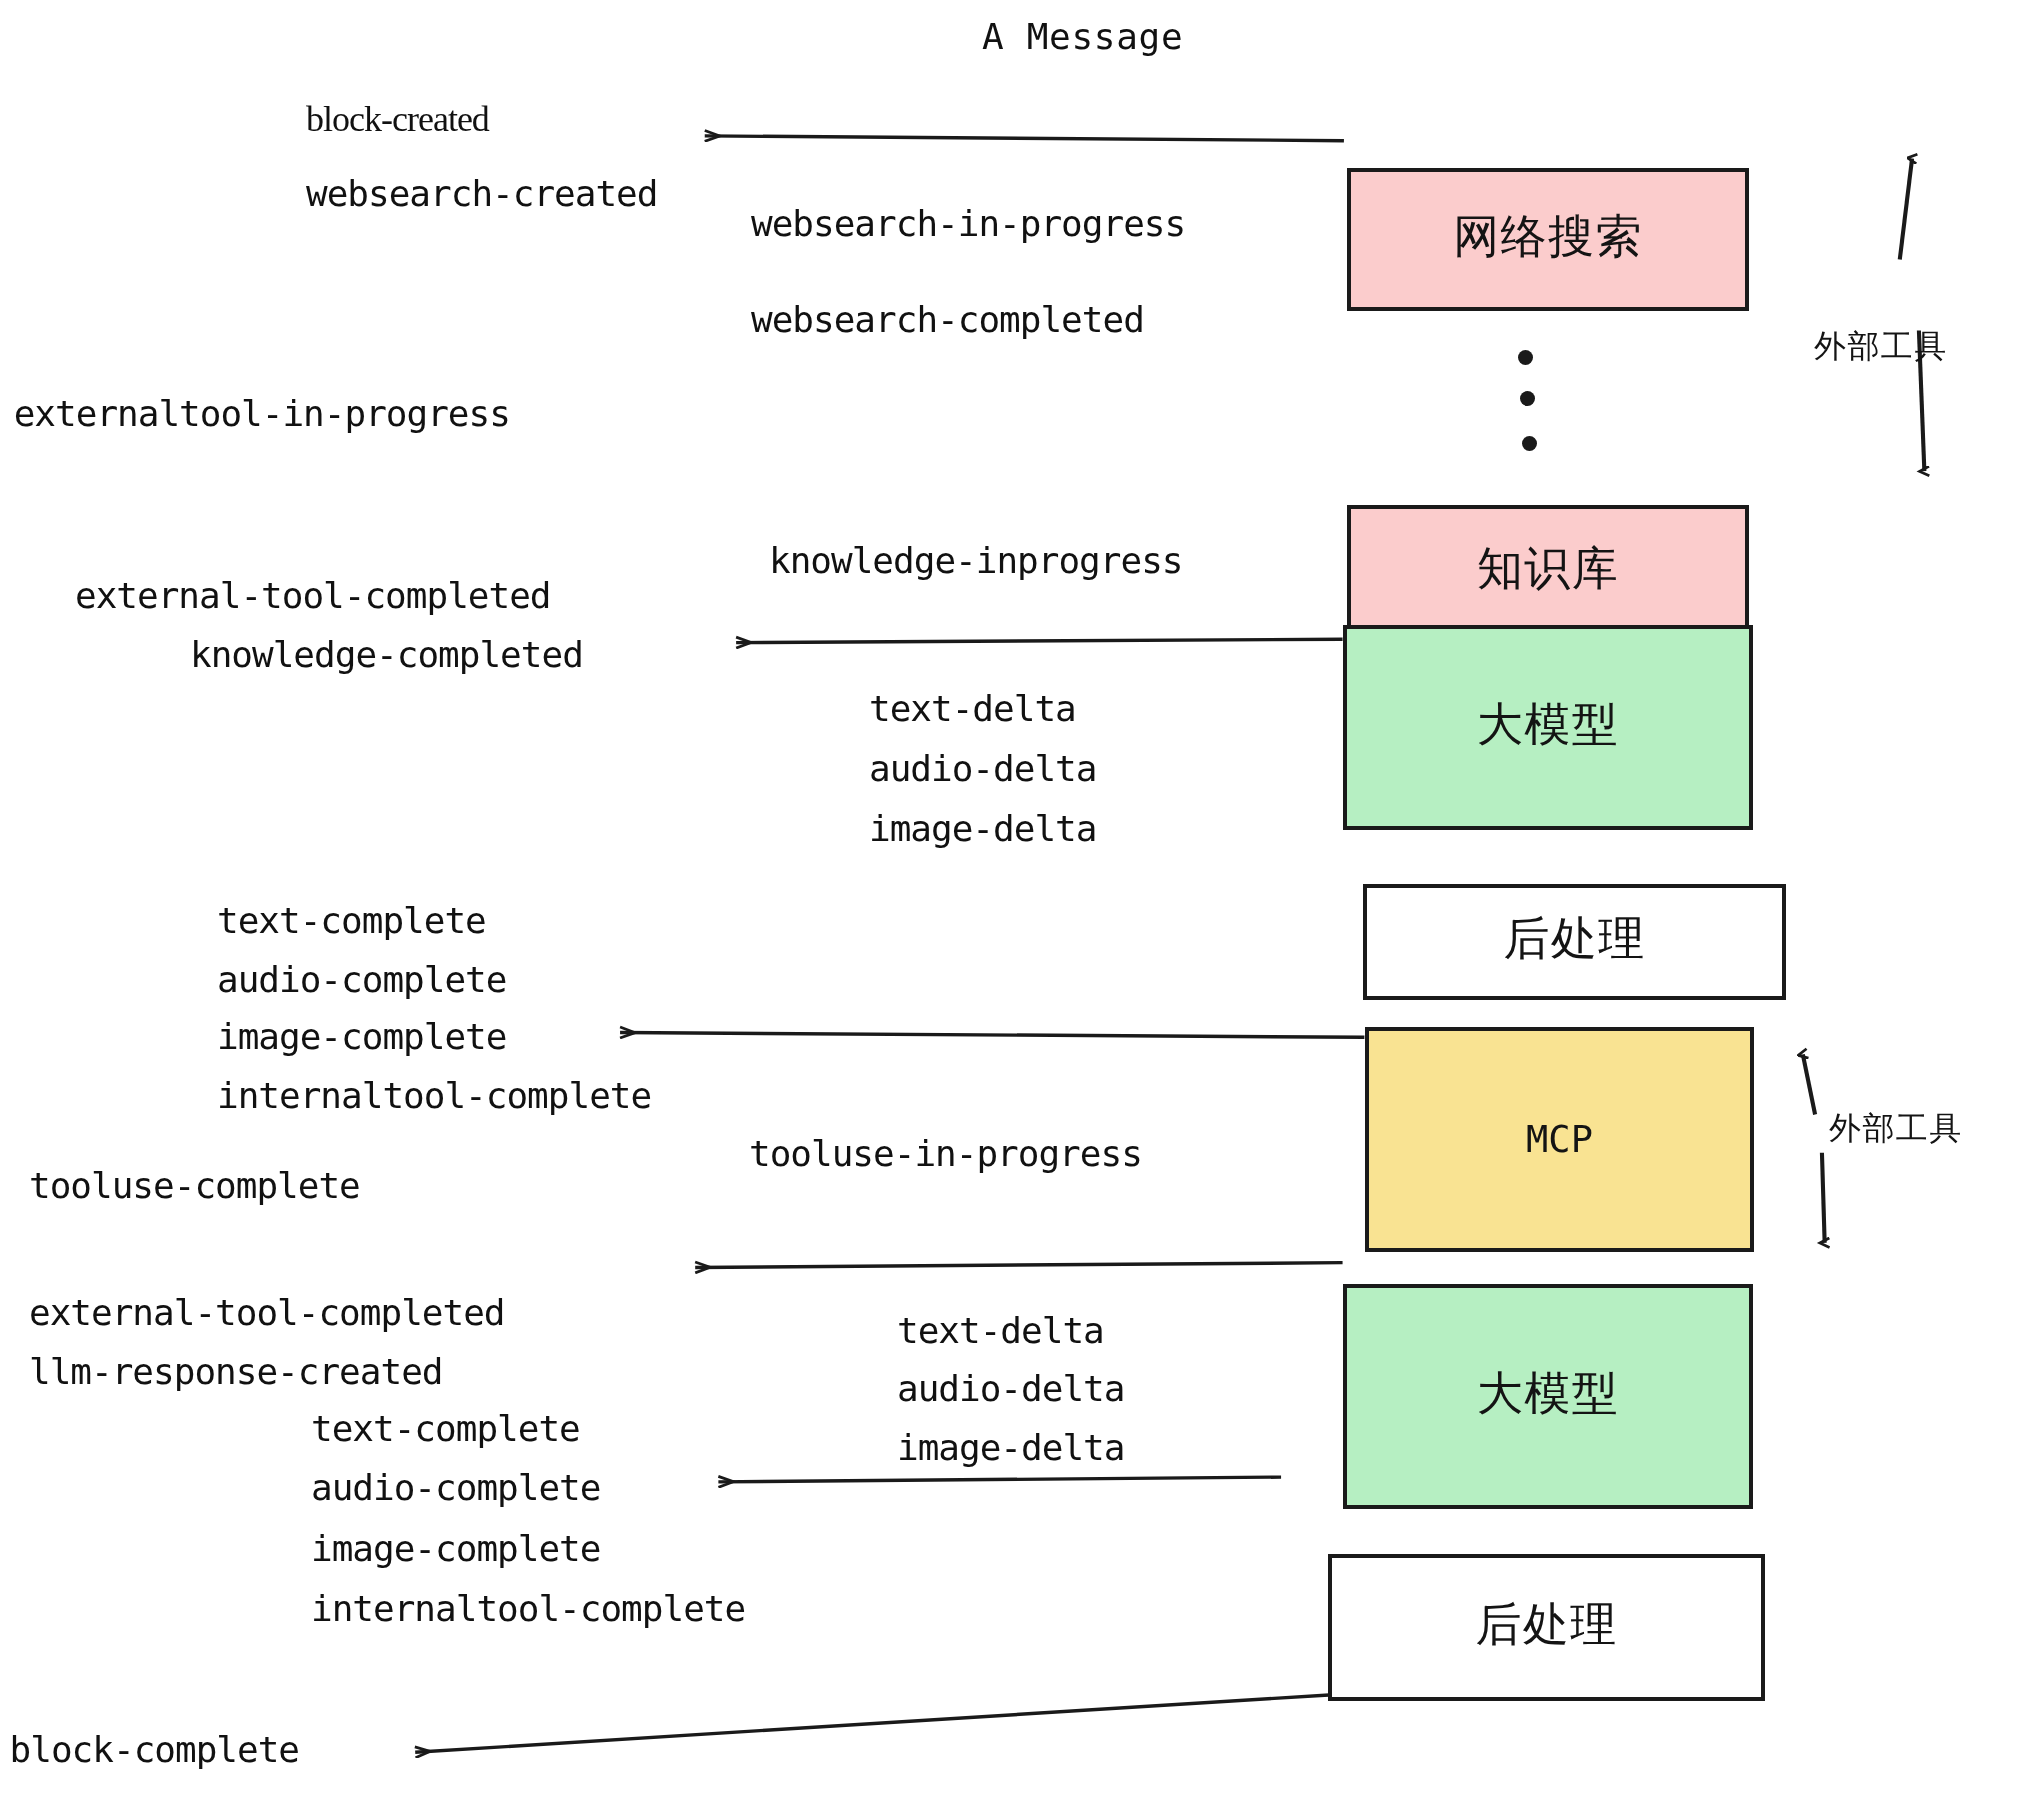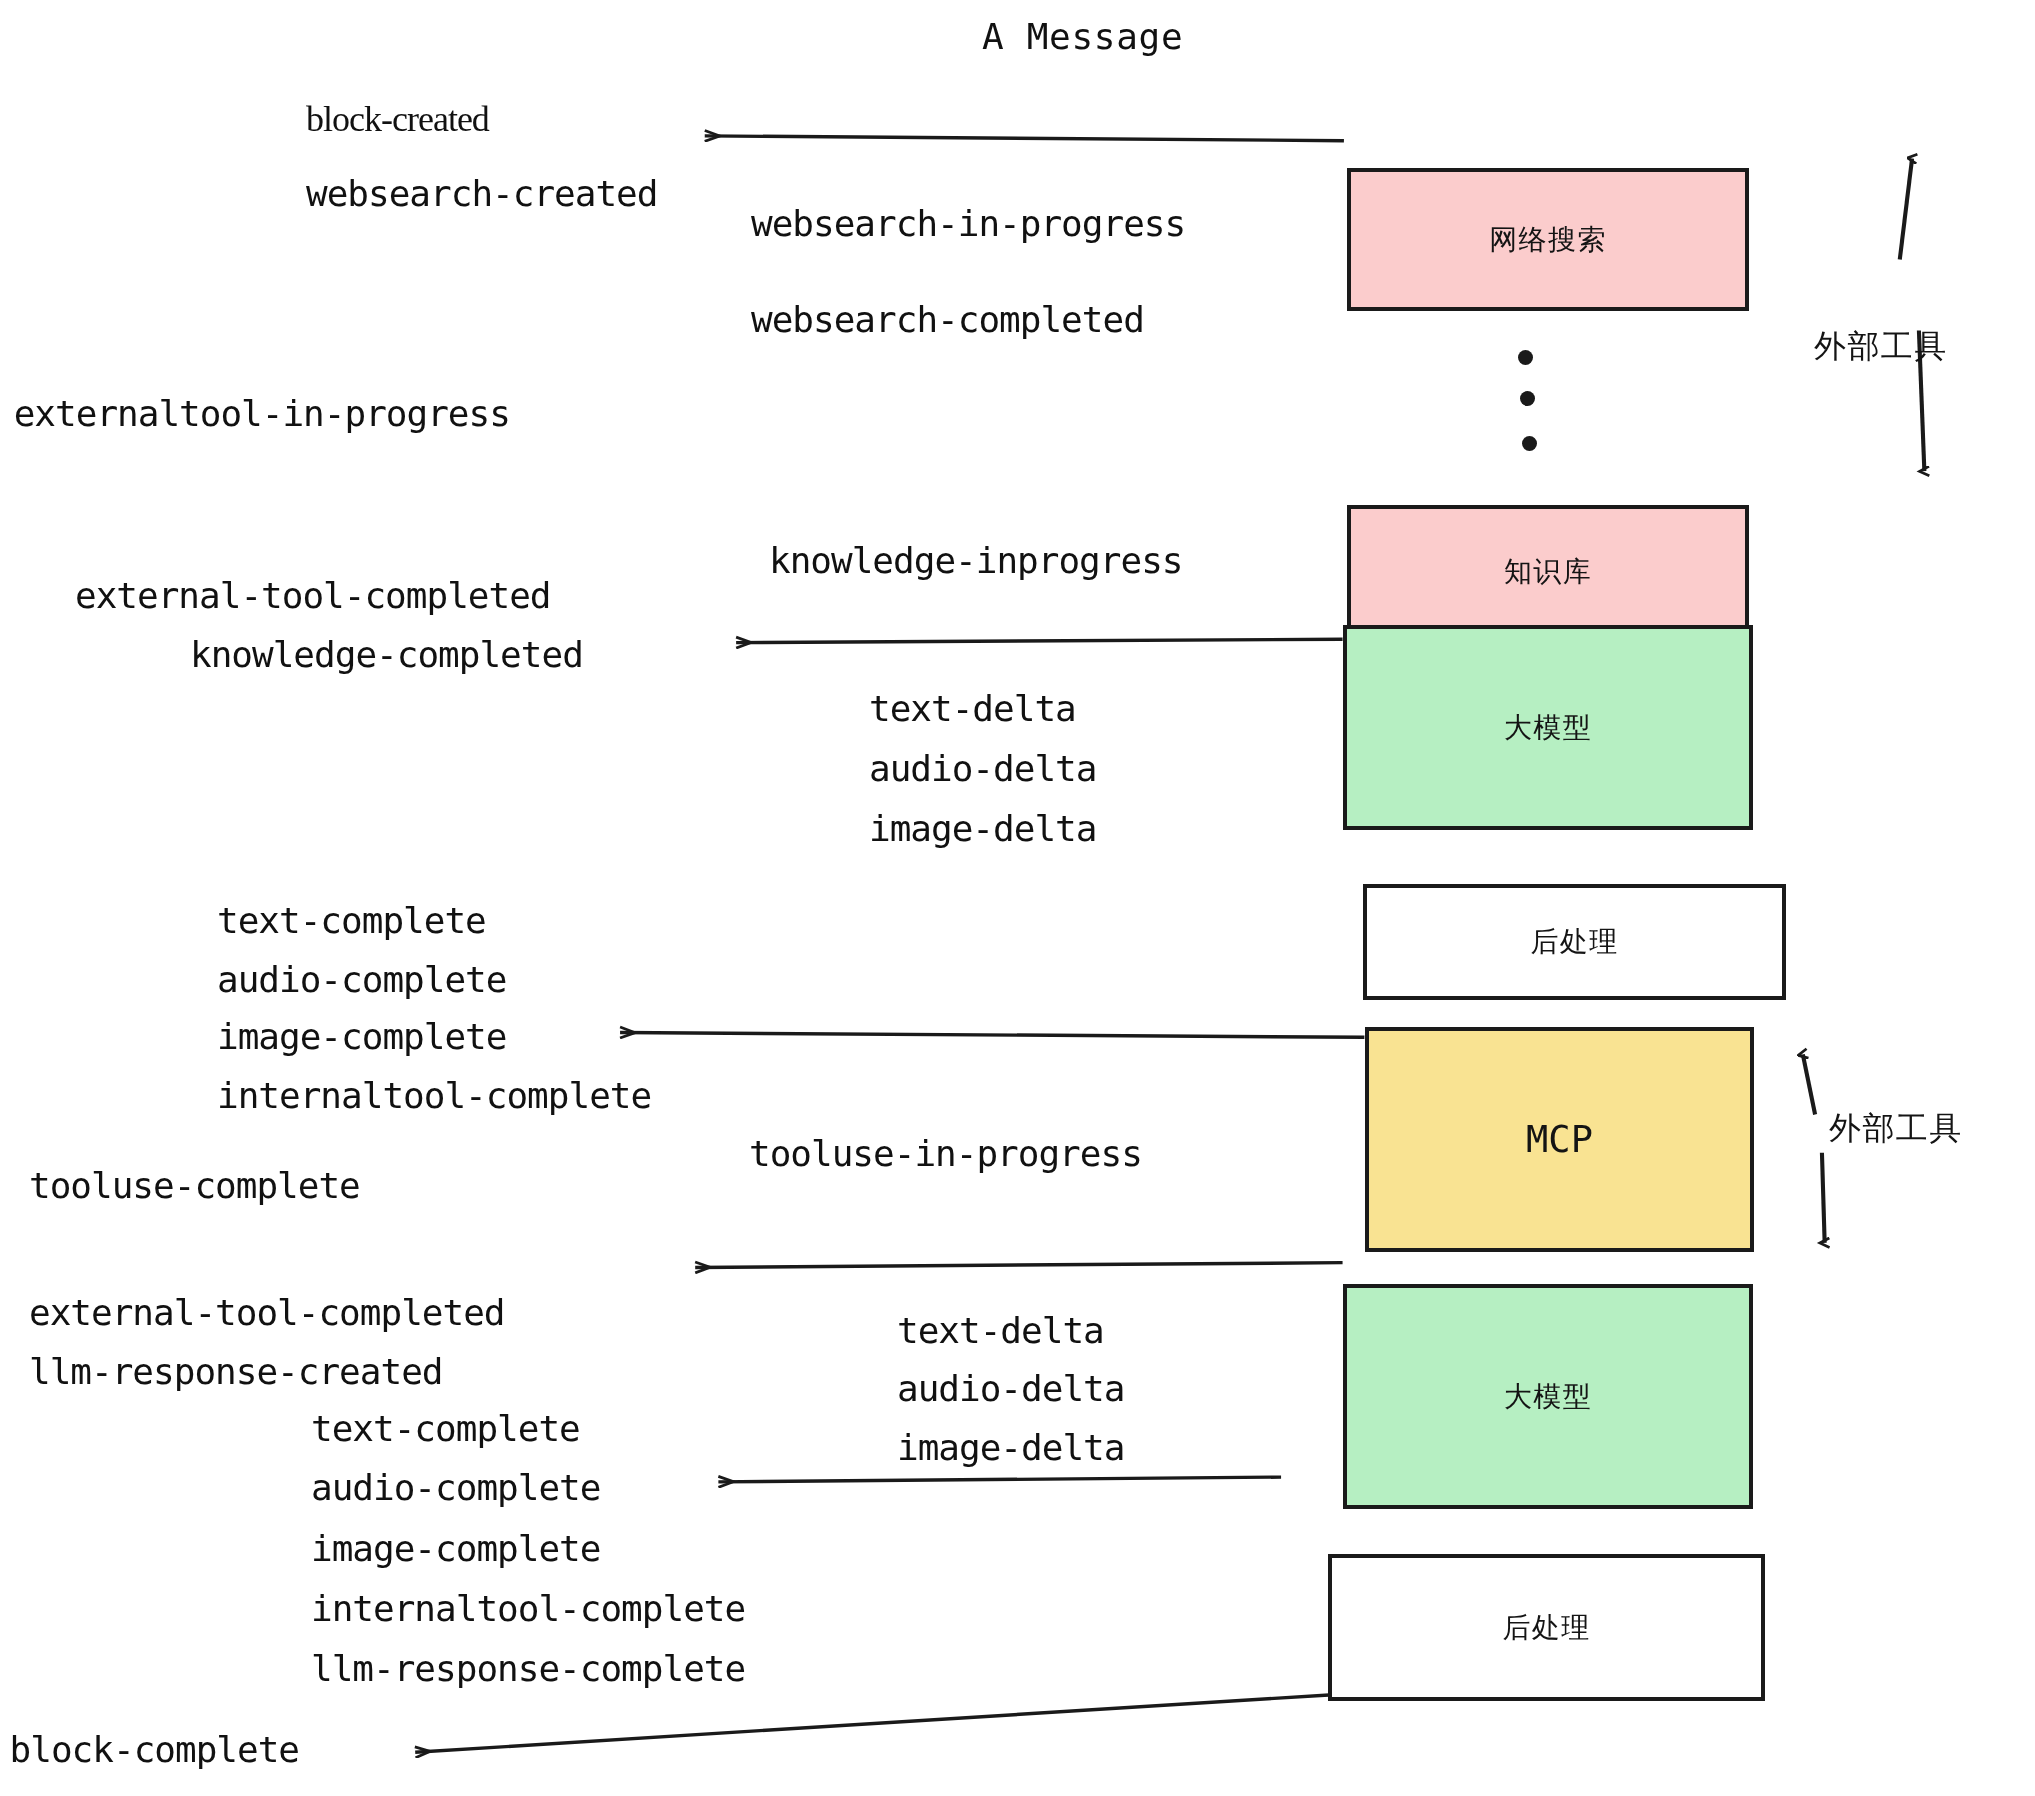--- a/index.html
+++ b/index.html
@@ -35,22 +35,22 @@
   }
   .node {
     position: absolute;
     box-sizing: border-box;
     border: 4.1px solid #1a1a1a;
     display: flex;
     align-items: center;
     justify-content: center;
   }
   .node .node-label {
-    font-family: Liberation Sans, sans-serif;
-    font-size: 28px;
+    font-family: Liberation Mono, monospace;
+    font-size: 46px;
     color: #141414;
     line-height: 1;
     letter-spacing: 1.4px;
   }
   .node.mcp .node-label {
     font-family: "DejaVu Sans Mono", "Liberation Mono", monospace;
     font-size: 37px;
     letter-spacing: 0px;
   }
   .side-label {
@@ -197,18 +197,17 @@
   <div class="evt" style="left:897px; top:1430px;">image-delta</div>
 
   <div class="evt" style="left:311px; top:1411px;">text-complete</div>
 
   <div class="evt" style="left:311px; top:1470px;">audio-complete</div>
 
   <div class="evt" style="left:311px; top:1531px;">image-complete</div>
 
   <div class="evt" style="left:311px; top:1591px;">internaltool-complete</div>
 
-  <div class="evt" style="left:311px; top:1651px;">llm-response-complete</div>
 
   <div class="evt" style="left:9.6px; top:1732px;">block-complete</div>
 
 </div>
 
 
 </body></html>

